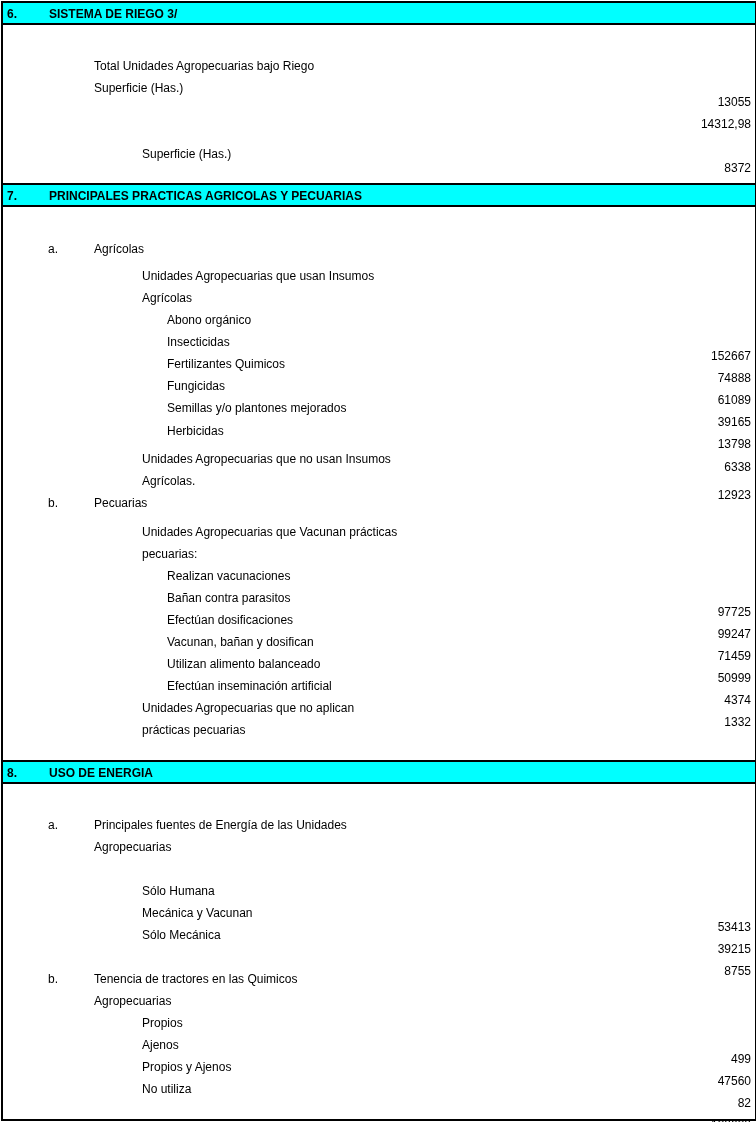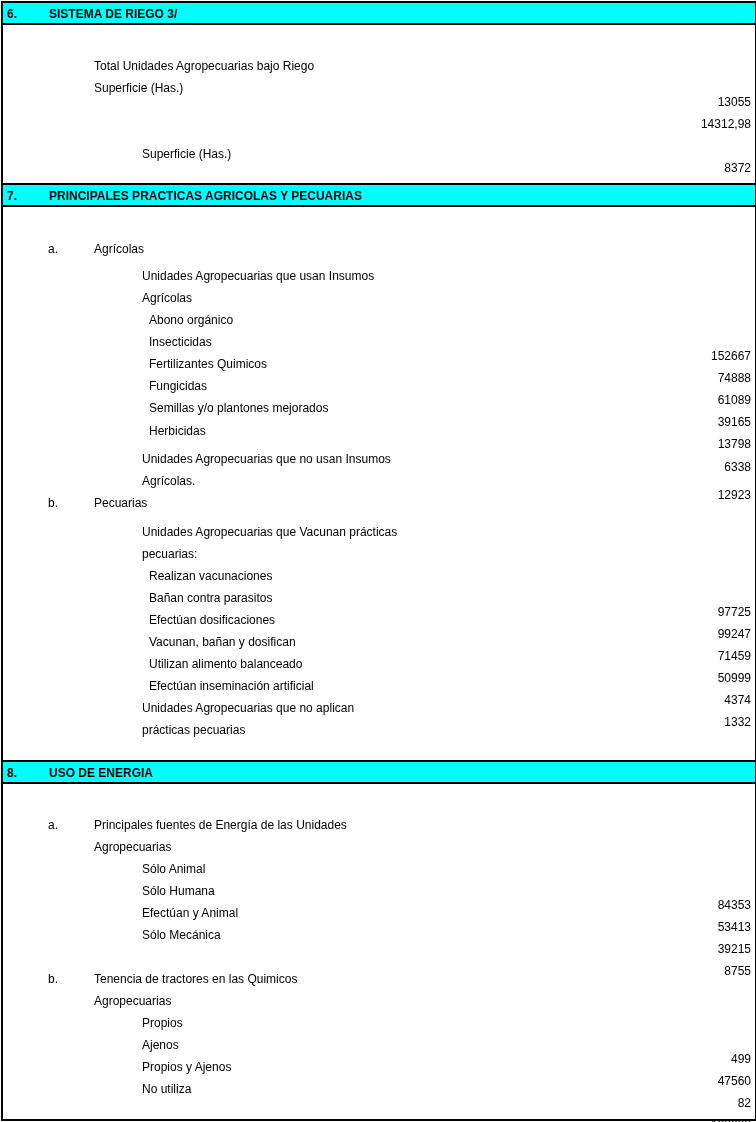--- a/index.html
+++ b/index.html
@@ -10,21 +10,21 @@
   .hdr { position: absolute; left: 0; width: 752px; height: 24px; background: #00ffff;
          border-top: 2px solid #000; border-bottom: 2px solid #000; box-sizing: border-box; }
   .hdr .num { position: absolute; left: 4px; top: 4px; font-weight: bold; font-size: 12px; }
   .hdr .ttl { position: absolute; left: 46px; top: 4px; font-weight: bold; font-size: 12px; text-align: right; }
   .row { position: absolute; left: 0; width: 752px; height: 22px; }
   .row .letter { position: absolute; left: 45px; top: 3px; }
   .row .lbl { position: absolute; top: 3px; white-space: nowrap; }
   .row .val { position: absolute; right: 4px; top: 3px; text-align: right; margin-top: 36px; }
   .i1 { left: 91px; }
   .i2 { left: 139px; }
-  .i3 { left: 146px; }
+  .i3 { left: 164px; }
 </style>
 </head>
 <body>
 
 <div class="sheet">
 
   <div class="hdr" style="top:0px">
     <span class="num">6.</span>
     <span class="ttl">SISTEMA DE RIEGO 3/</span>
   </div>
@@ -142,30 +142,26 @@
     <span class="num">8.</span>
     <span class="ttl">USO DE ENERGIA</span>
   </div>
   <div class="row" style="top:814px">
     <span class="letter">a.</span>
     <span class="lbl i1">Principales fuentes de Energía de las Unidades</span>
   </div>
   <div class="row" style="top:836px">
     <span class="lbl i1">Agropecuarias</span>
   </div>
-  <div class="row" style="top:858px">
-    <span class="lbl i2">Sólo Animal</span>
-    <span class="val">84353</span>
-  </div>
   <div class="row" style="top:880px">
     <span class="lbl i2">Sólo Humana</span>
     <span class="val">53413</span>
   </div>
   <div class="row" style="top:902px">
-    <span class="lbl i2">Efectúan y Animal</span>
+    <span class="lbl i2">Mecánica y Vacunan</span>
     <span class="val">39215</span>
   </div>
   <div class="row" style="top:924px">
     <span class="lbl i2">Sólo Mecánica</span>
     <span class="val">8755</span>
   </div>
 
   <div class="row" style="top:968px">
     <span class="letter">b.</span>
     <span class="lbl i1">Tenencia de tractores en las Quimicos</span>

